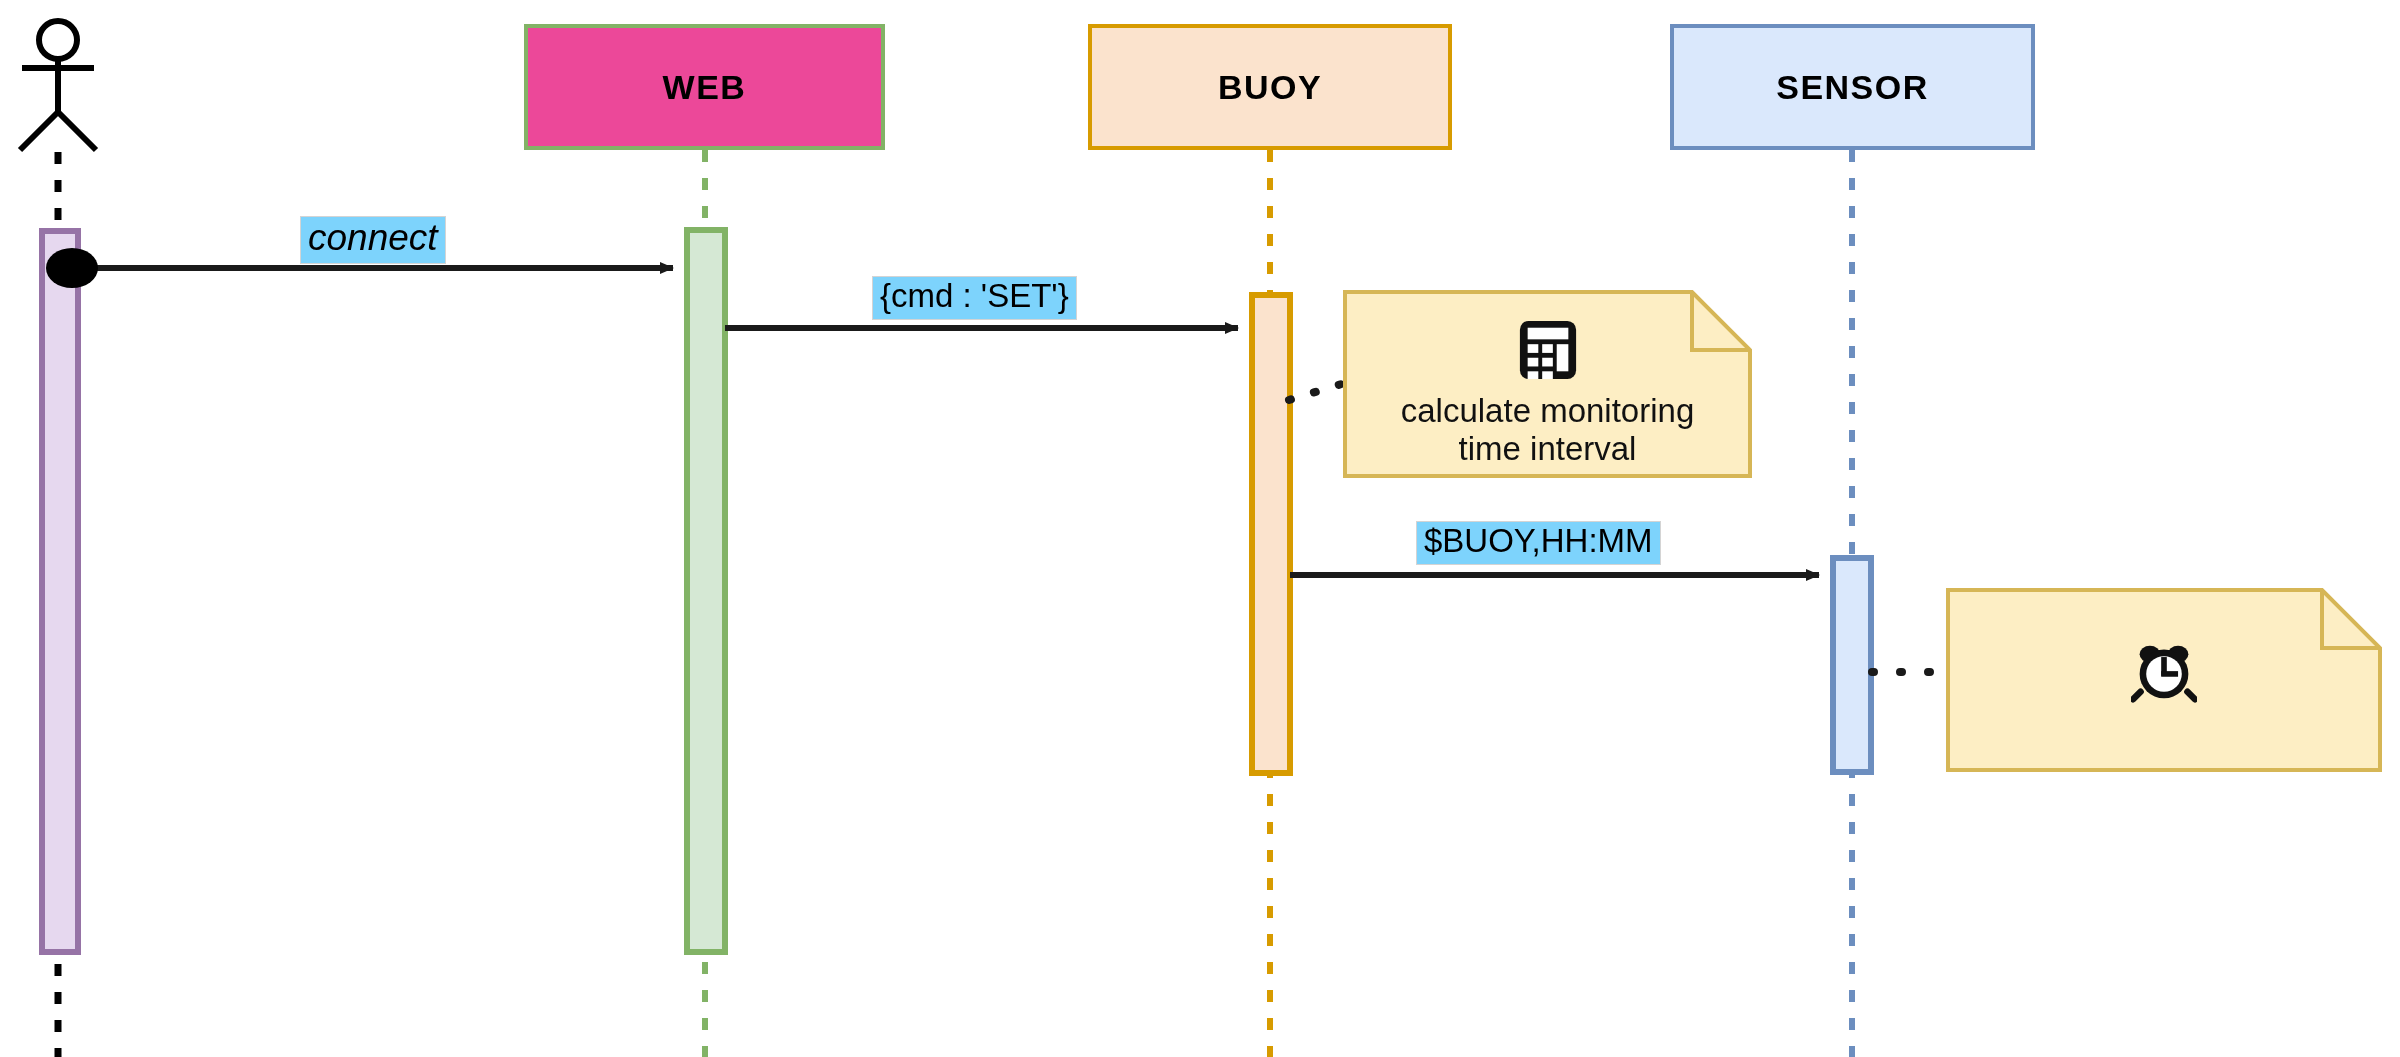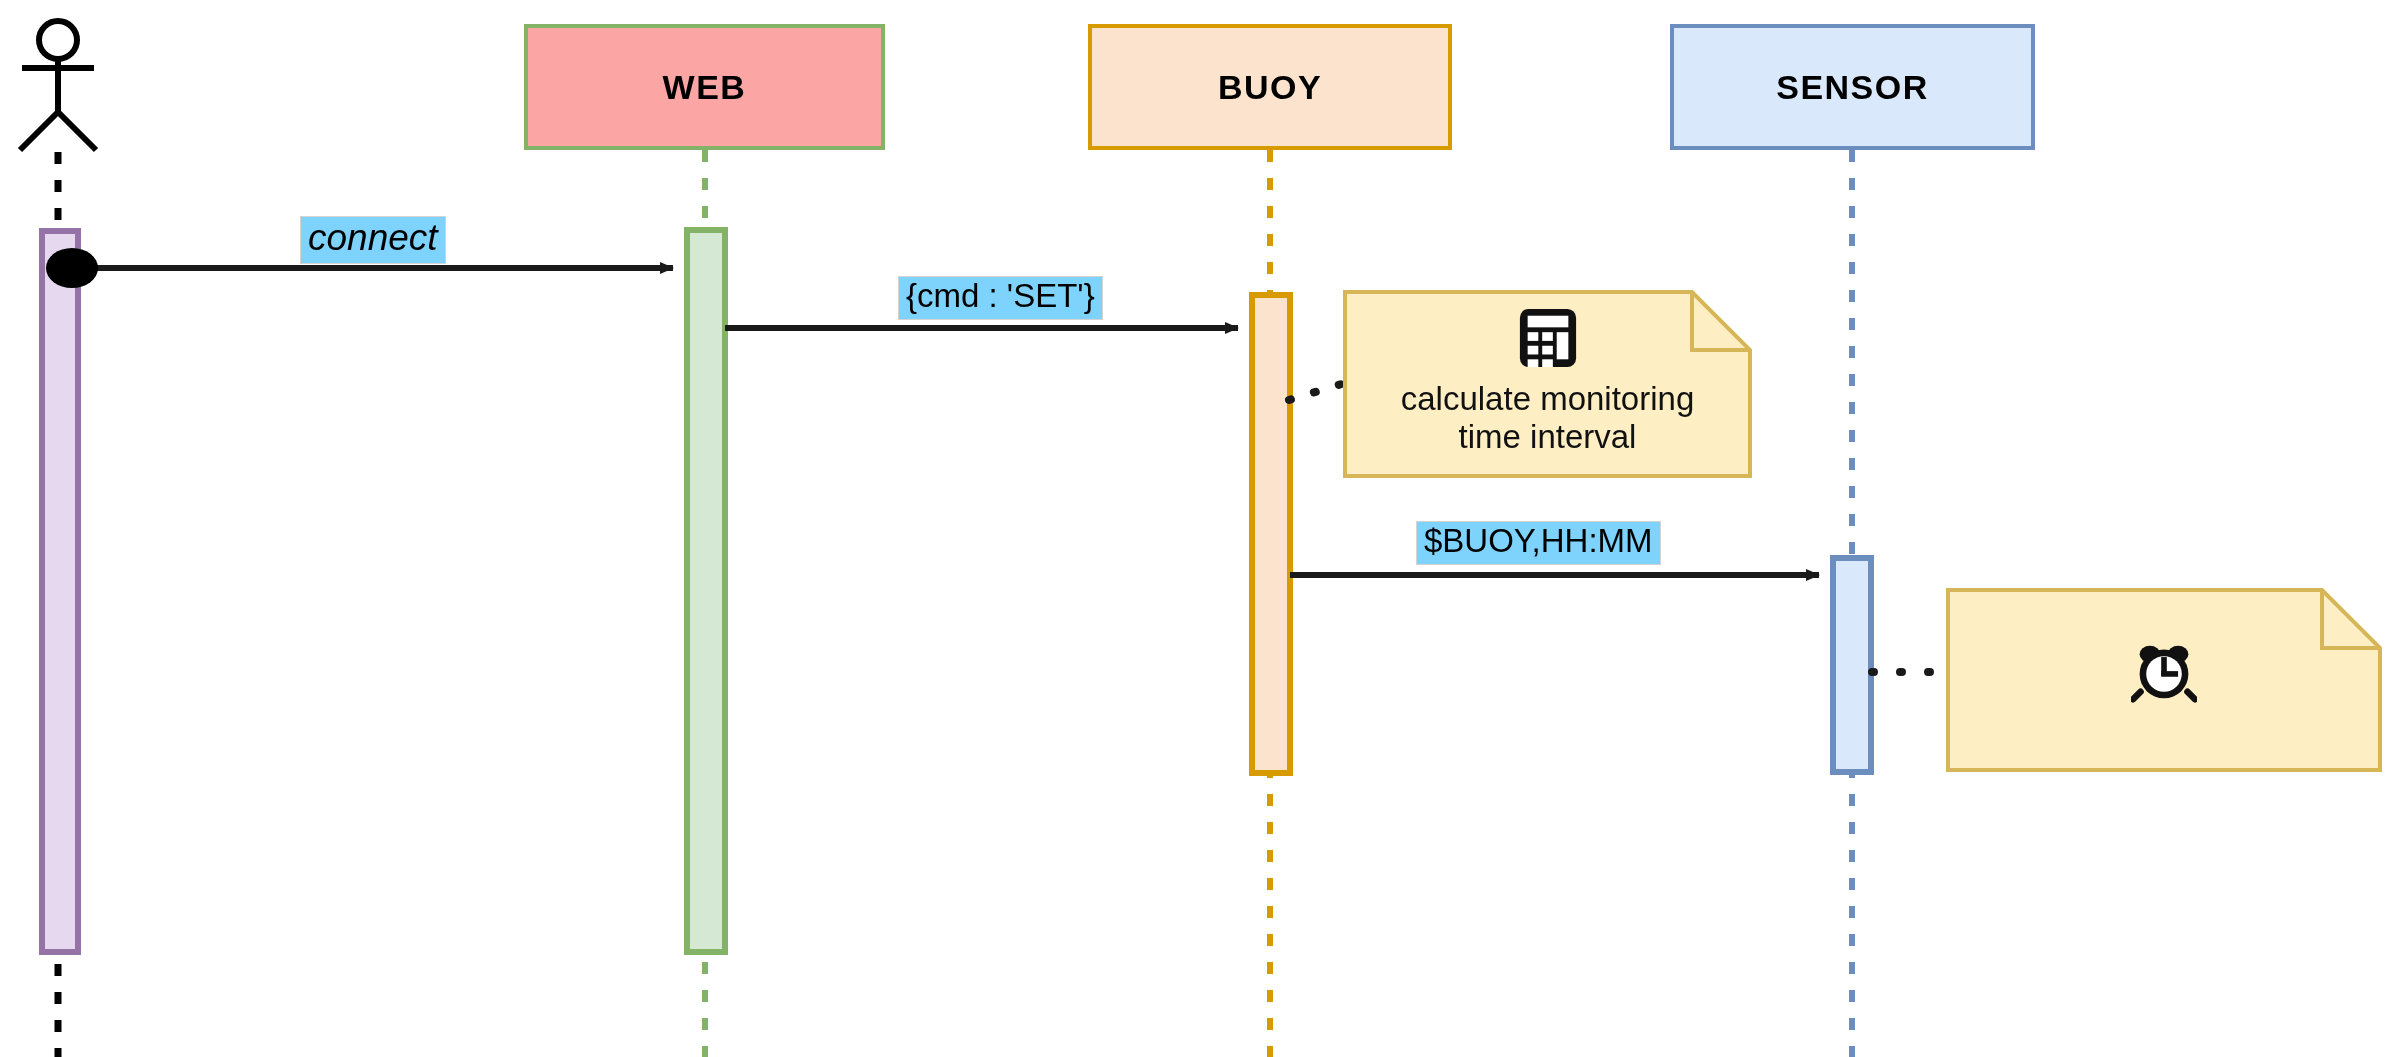--- a/index.html
+++ b/index.html
@@ -134,45 +134,45 @@
     <line x1="1289" y1="400" x2="1348" y2="382" stroke="#1a1a1a" stroke-width="8" stroke-linecap="round" stroke-dasharray="2 24"></line>
     <line x1="1872" y1="672" x2="1950" y2="672" stroke="#1a1a1a" stroke-width="8" stroke-linecap="round" stroke-dasharray="2 26"></line>
 
     <path d="M1345,292 L1692,292 L1750,350 L1750,476 L1345,476 Z" fill="#fdeec4" stroke="#d6b656" stroke-width="4"></path>
     <path d="M1692,292 L1692,350 L1750,350" fill="none" stroke="#d6b656" stroke-width="4"></path>
 
     <path d="M1948,590 L2322,590 L2380,648 L2380,770 L1948,770 Z" fill="#fdeec4" stroke="#d6b656" stroke-width="4"></path>
     <path d="M2322,590 L2322,648 L2380,648" fill="none" stroke="#d6b656" stroke-width="4"></path>
   </svg>
 
-  <div class="lifeline-header" style="left:524px; top:24px; width:361px; height:126px; background:#fca5a5; border-color:#82b366;">
+  <div class="lifeline-header" style="left:524px; top:24px; width:361px; height:126px; background:#ec4899; border-color:#82b366;">
     <span>WEB</span>
   </div>
 
   <div class="lifeline-header" style="left:1670px; top:24px; width:365px; height:126px; background:#dae8fc; border-color:#6c8ebf;">
     <span>SENSOR</span>
   </div>
 
   <div class="lifeline-header" style="left:1088px; top:24px; width:364px; height:126px; background:#fbe3cd; border-color:#d79b00;">
     <span>BUOY</span>
   </div>
 
   <div class="msg-label italic" style="left:300px; top:216px;">
     <span>connect</span>
   </div>
 
-  <div class="msg-label" style="left:872px; top:276px;margin-left:26px;">
+  <div class="msg-label" style="left:872px; top:276px;">
     <span>{cmd : 'SET'}</span>
   </div>
 
   <div class="msg-label" style="left:1416px; top:521px;">
     <span>$BUOY,HH:MM</span>
   </div>
 
-  <div class="note-box" style="left:1345px; top:292px; width:405px; height:184px;">
+  <div class="note-box" style="left:1345px; top:304px; width:405px; height:184px;">
     <div class="note-content">
       <span class="note-icon">
         <svg width="62" height="62" viewBox="0 0 64 64" xmlns="http://www.w3.org/2000/svg">
           <rect x="3" y="2" width="58" height="60" rx="9" ry="9" fill="#111111"></rect>
           <rect x="11" y="9" width="42" height="12" fill="#ffffff"></rect>
           <rect x="11" y="26" width="11" height="9" fill="#ffffff"></rect>
           <rect x="26" y="26" width="11" height="9" fill="#ffffff"></rect>
           <rect x="41" y="26" width="12" height="28" fill="#ffffff"></rect>
           <rect x="11" y="40" width="11" height="9" fill="#ffffff"></rect>
           <rect x="26" y="40" width="11" height="9" fill="#ffffff"></rect>

